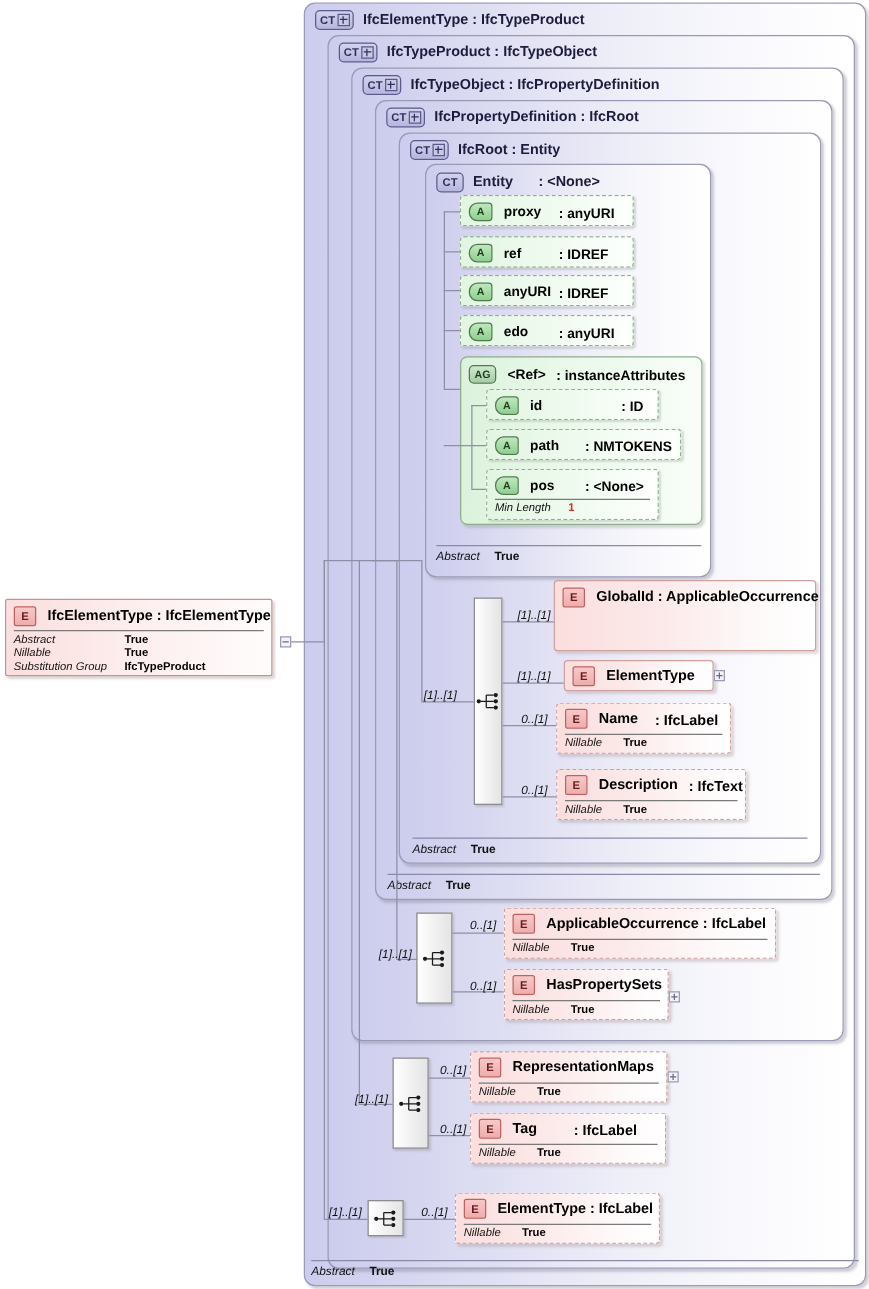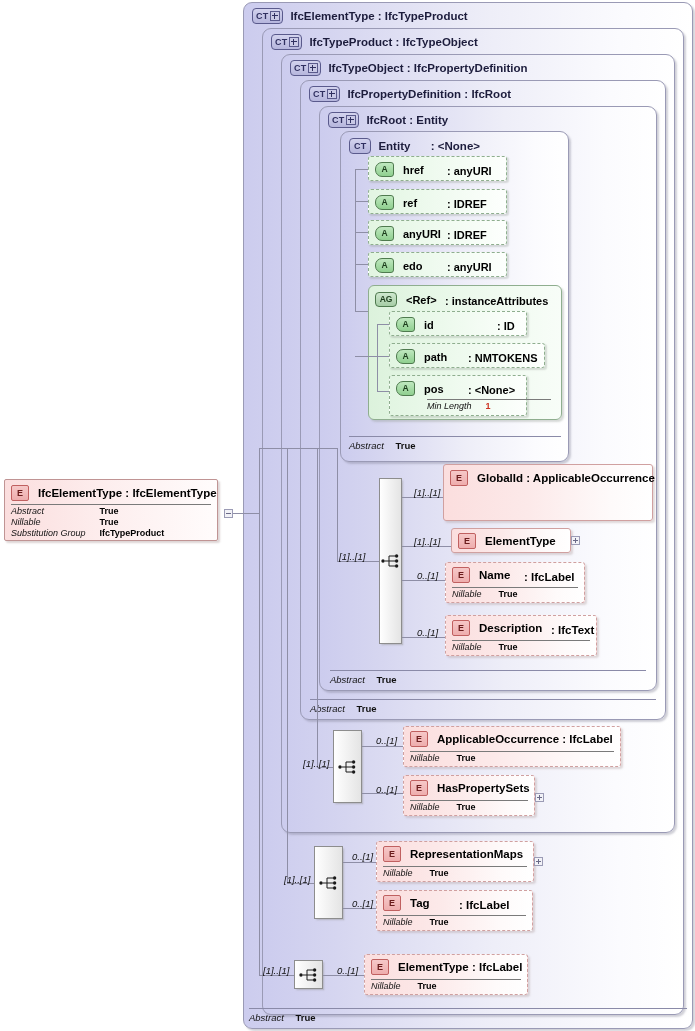--- a/index.html
+++ b/index.html
@@ -265,21 +265,21 @@
   <div class="ln lnv" style="left:355px;top:169px;height:142px;"></div>
   <div class="ln lnh" style="left:355px;top:169px;width:13px;"></div>
   <div class="ln lnh" style="left:355px;top:201px;width:13px;"></div>
   <div class="ln lnh" style="left:355px;top:232px;width:13px;"></div>
   <div class="ln lnh" style="left:355px;top:264px;width:13px;"></div>
   <div class="ln lnh" style="left:355px;top:311px;width:13px;"></div>
 
   <div class="attr" style="left:368px;top:156px;width:139px;height:25px;">
     <div class="attr-row" style="top:5px;">
       <span class="badge-a">A</span>
-      <span class="a-name">href</span>
+      <span class="a-name">proxy</span>
     </div>
     <span class="a-type" style="left:78px;top:8px;">
       <span>:</span> <span>anyURI</span>
     </span>
   </div>
 
   <div class="attr" style="left:368px;top:189px;width:139px;height:25px;">
     <div class="attr-row" style="top:5px;">
       <span class="badge-a">A</span>
       <span class="a-name">ref</span>
@@ -346,21 +346,21 @@
   </div>
 
   <div class="attr" style="left:389px;top:375px;width:138px;height:41px;">
     <div class="attr-row" style="top:5px;">
       <span class="badge-a">A</span>
       <span class="a-name">pos</span>
     </div>
     <span class="a-type" style="left:78px;top:8px;">
       <span>:</span> <span>&lt;None&gt;</span>
     </span>
-    <div class="facets" style="top:23px;width:124px;margin-left:31px;">
+    <div class="facets" style="top:23px;width:124px;">
       <div class="facet">
         <span class="fk" style="width:56px;">Min Length</span>
         <span class="fv" style="color:#cc3322;">1</span>
       </div>
     </div>
   </div>
 
   <div class="rootbox" style="left:4px;top:479px;width:214px;height:62px;">
     <div class="e-row" style="top:5px;">
       <span class="badge-e">E</span>

